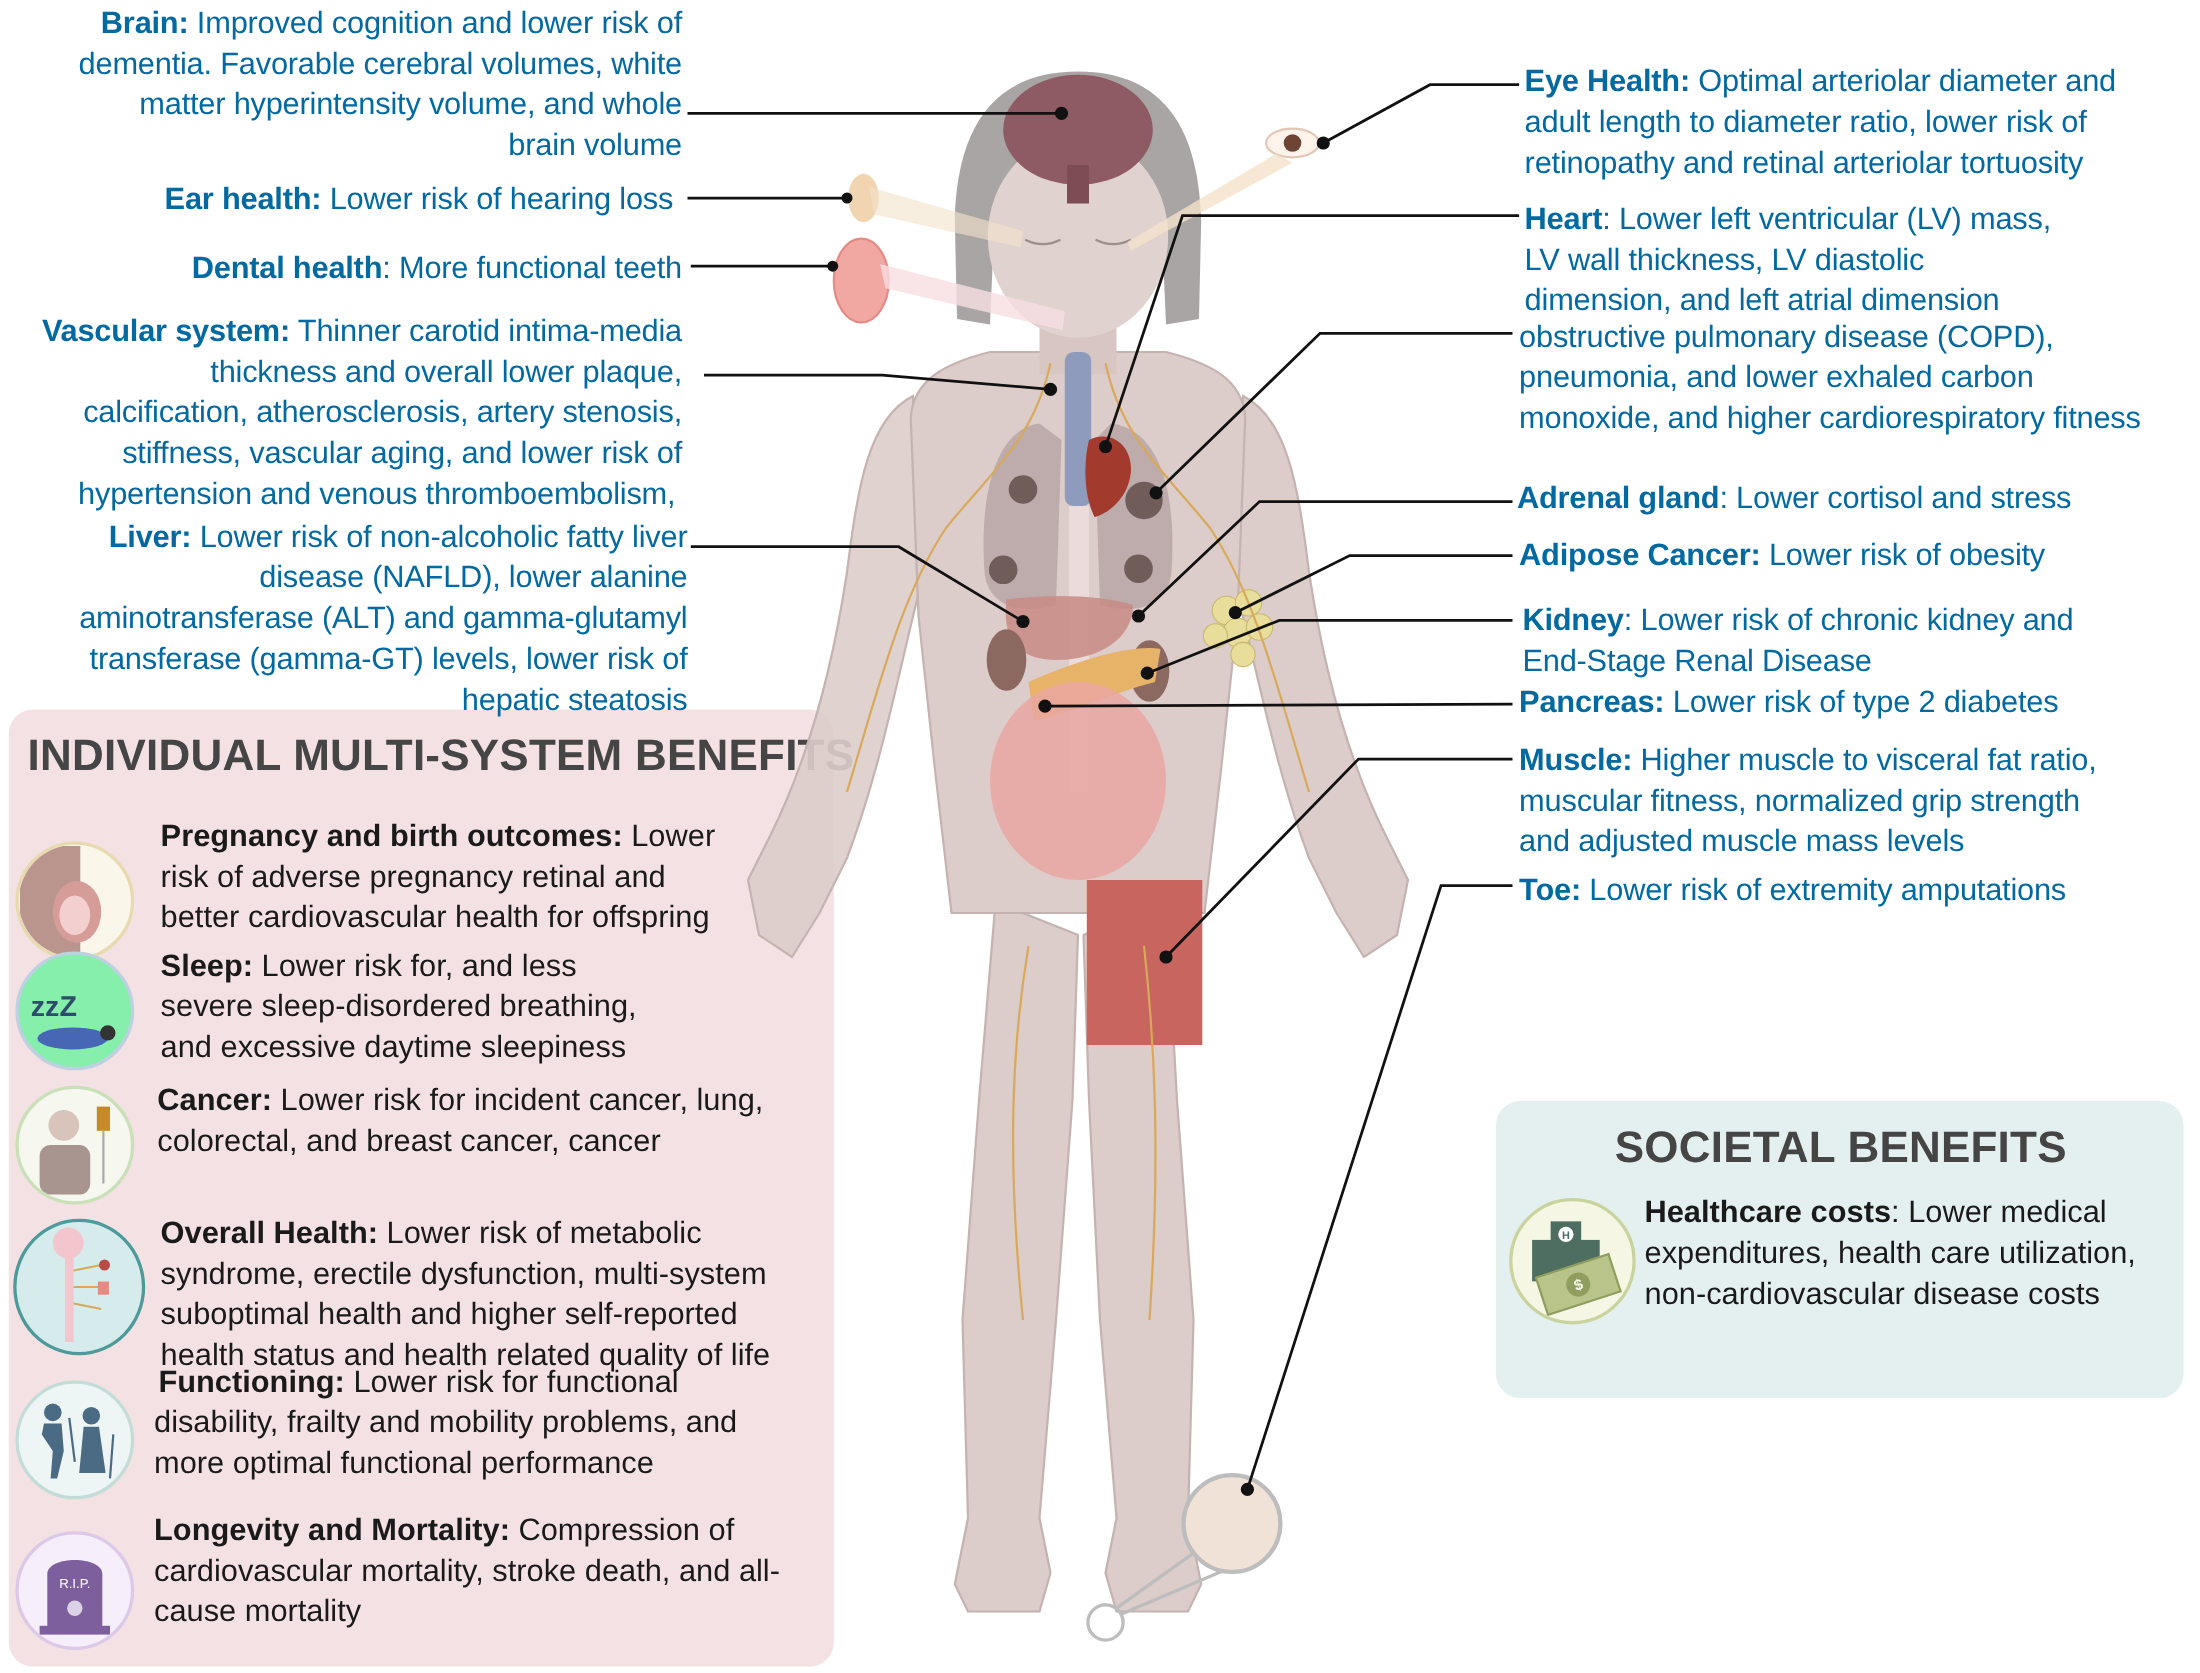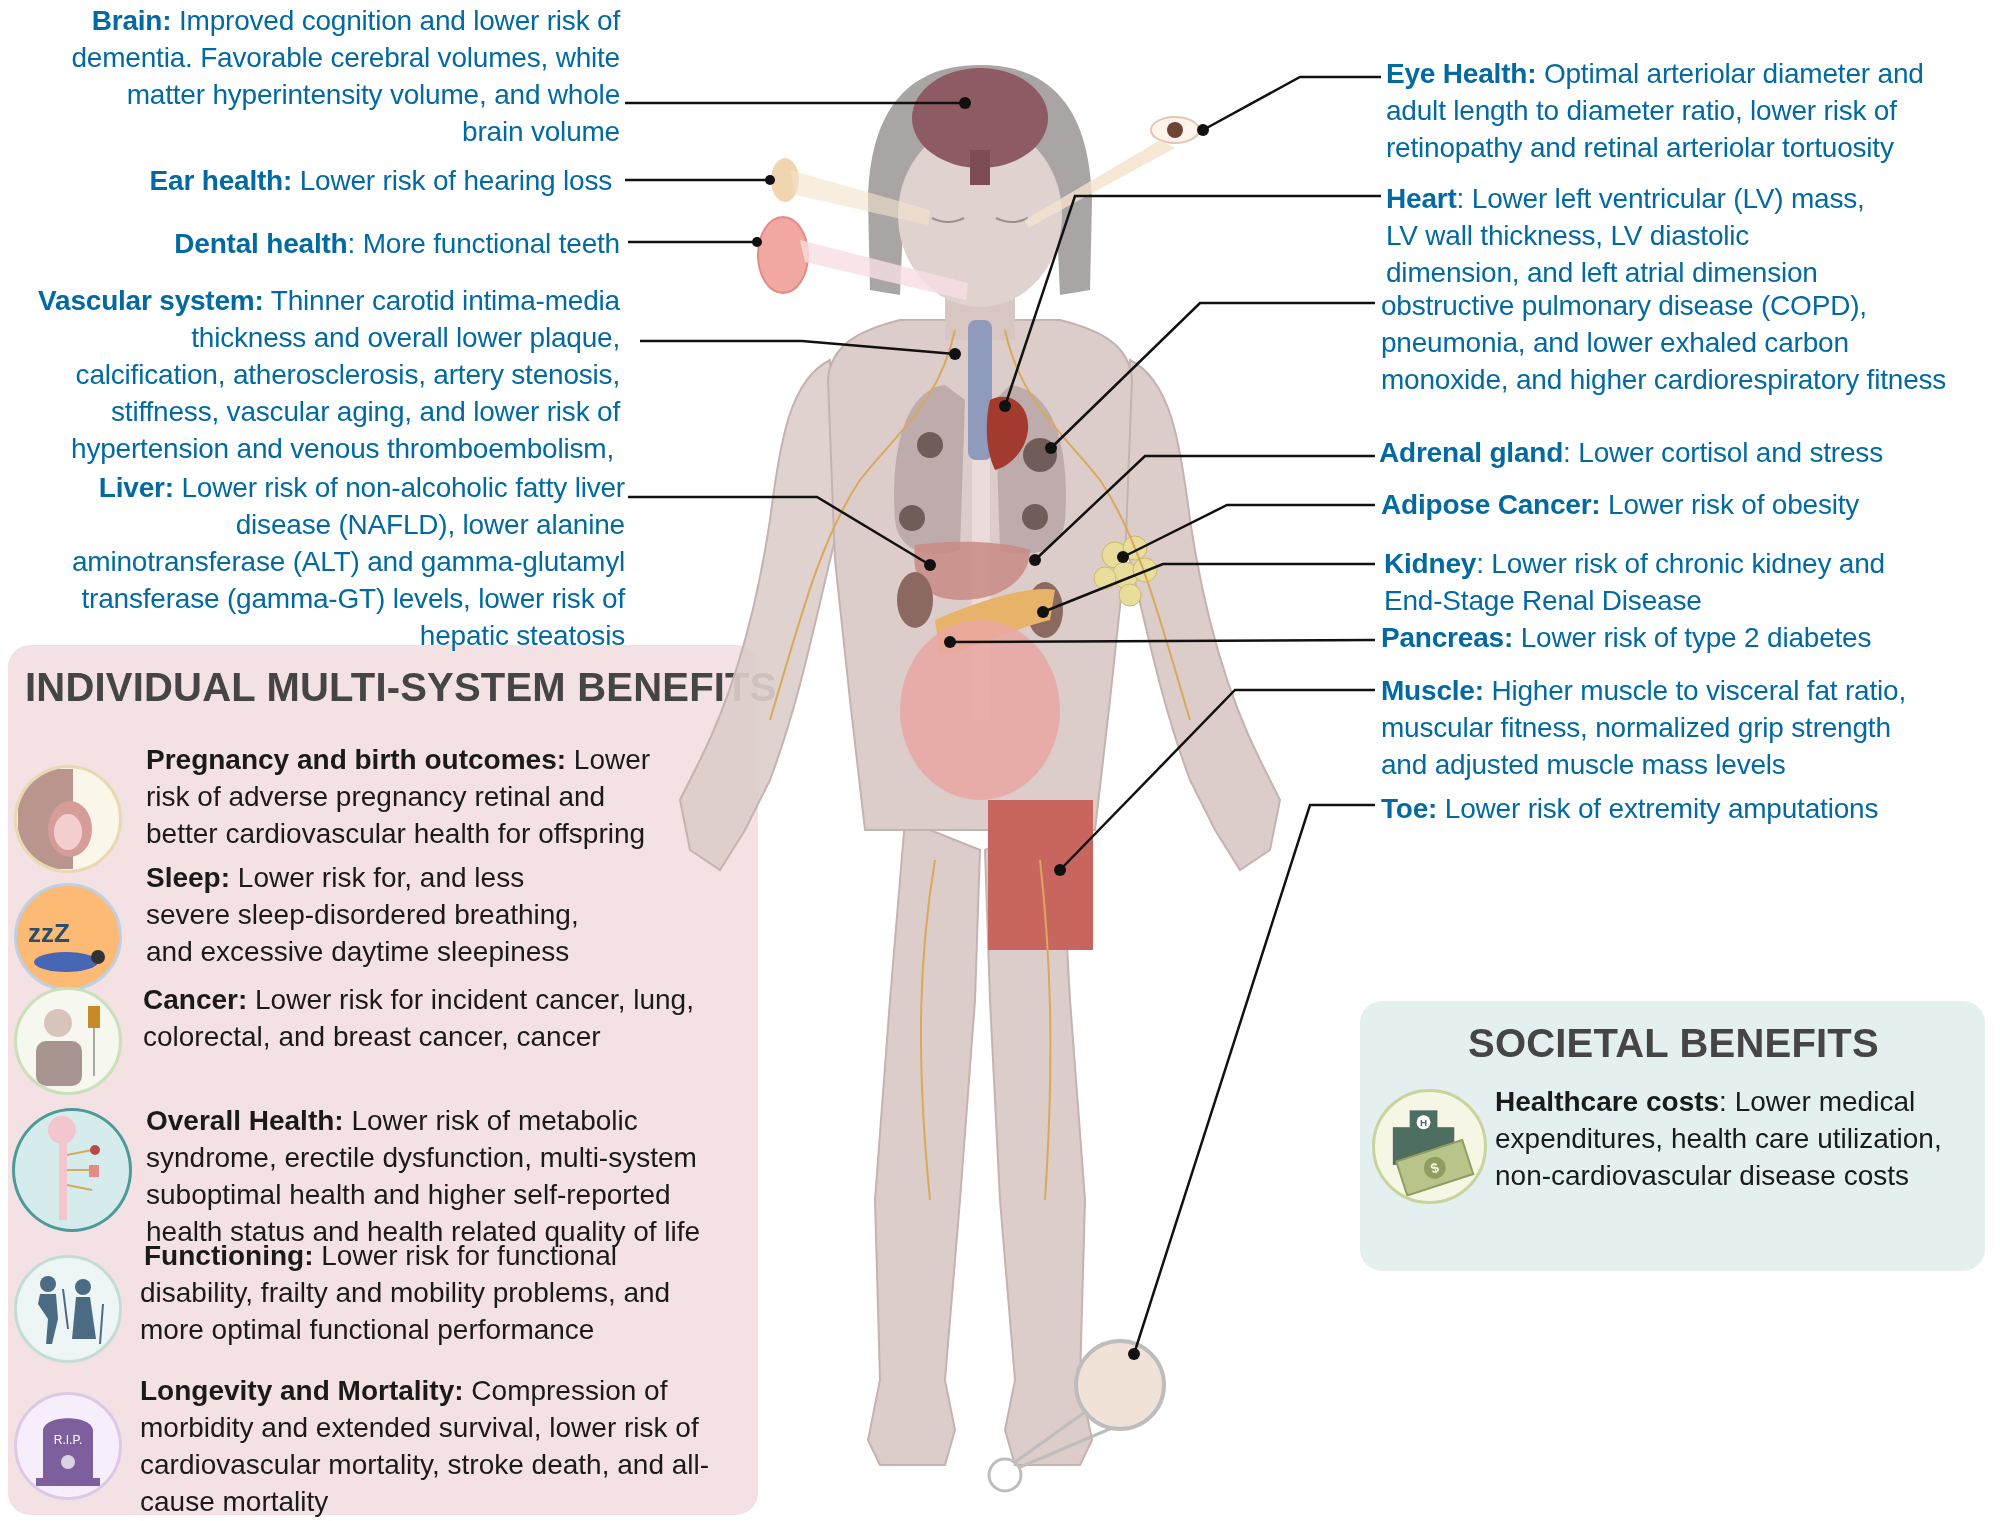--- a/index.html
+++ b/index.html
@@ -213,21 +213,21 @@
         </svg>
     </div>
     <div class="item-text" style="left:138px; top:6px;">
       <div><b>Pregnancy and birth outcomes:</b> <span>Lower</span></div>
       <div>risk of adverse pregnancy retinal and</div>
       <div>better cardiovascular health for offspring</div>
     </div>
   </div>
 
   <div class="item" style="top:210px;">
-    <div class="icon-circle" style="left:6px; top:28px; border-color:#bfd0e3; background:#fdba74;">
+    <div class="icon-circle" style="left:6px; top:10px; border-color:#bfd0e3; background:#86efac;">
       <svg width="100" height="100" viewBox="0 0 100 100">
           <text x="10" y="55" font-family="Liberation Sans, sans-serif" font-size="26" font-weight="700" fill="#2d4e6b">zzZ</text>
           <ellipse cx="48" cy="75" rx="32" ry="10" fill="#4767b5"></ellipse>
           <circle cx="80" cy="70" r="7" fill="#333"></circle>
         </svg>
     </div>
     <div class="item-text" style="left:138px; top:4px;">
       <div><b>Sleep:</b> <span>Lower risk for, and less</span></div>
       <div>severe sleep-disordered breathing,</div>
       <div>and excessive daytime sleepiness</div>
@@ -289,21 +289,20 @@
     <div class="icon-circle" style="left:6px; top:20px; border-color:#dcc9e8; background:#f6eefb;">
       <svg width="100" height="100" viewBox="0 0 100 100">
           <path d="M25 85 L25 35 C25 18 75 18 75 35 L75 85 Z" fill="#7e5f9e"></path>
           <rect x="18" y="82" width="64" height="8" fill="#7e5f9e"></rect>
           <text x="50" y="48" text-anchor="middle" font-family="Liberation Sans, sans-serif" font-size="12" fill="#ffffff">R.I.P.</text>
           <circle cx="50" cy="66" r="7" fill="#dcd2e6"></circle>
         </svg>
     </div>
     <div class="item-text" style="left:132px; top:0px;">
       <div><b>Longevity and Mortality:</b> <span>Compression of</span></div>
-      <div>morbidity and extended survival, lower risk of</div>
       <div style="white-space:nowrap;">cardiovascular mortality, stroke death, and all-</div>
       <div>cause mortality</div>
     </div>
   </div>
 </div>
 
 <div id="teal" class="box">
   <div class="box-title" style="left:108px; top:20px;">SOCIETAL BENEFITS</div>
   <div class="icon-circle" style="left:12px; top:88px; width:115px; height:115px; border-color:#c9d39e; background:#f5f6e4;">
     <svg width="110" height="110" viewBox="0 0 110 110">

